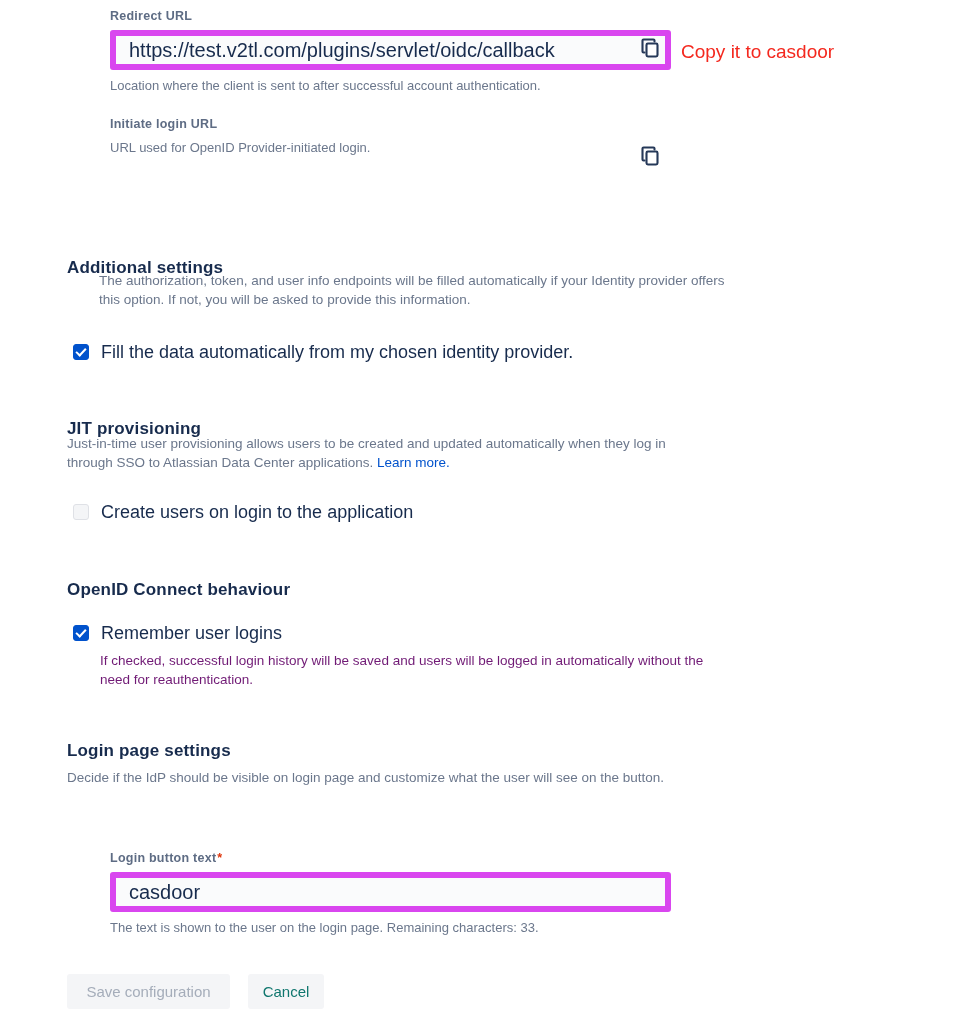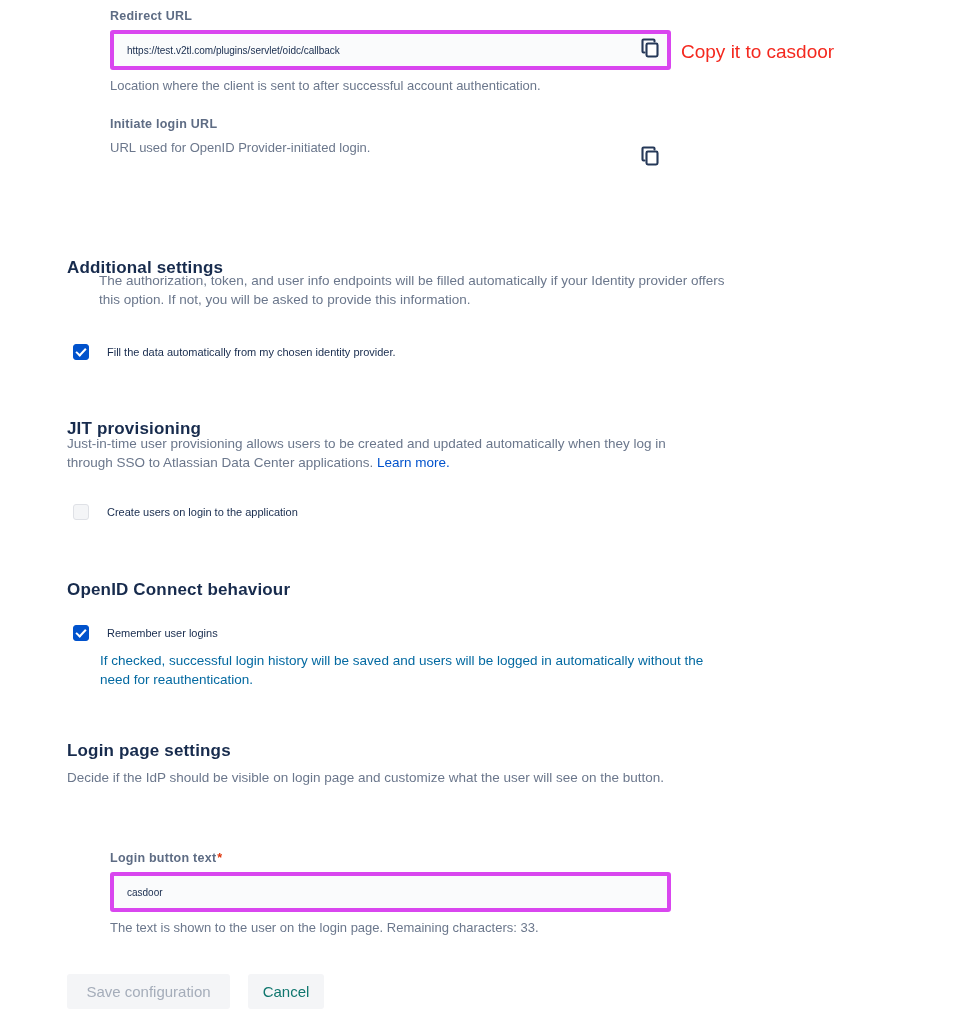--- a/index.html
+++ b/index.html
@@ -40,26 +40,26 @@
   .req-star {
     color: #DE350B;
     font-weight: bold;
     font-size: 12.5px;
     margin-left: 1px;
   }
   .text-input {
     width: 561px;
     height: 40px;
     box-sizing: border-box;
-    border: 4px solid #d946ef;
+    border: 6px solid #d946ef;
     border-radius: 3px;
     background: #FAFBFC;
     padding: 0 13px;
     font-family: "Liberation Sans", sans-serif;
-    font-size: 10px;
+    font-size: 20px;
     color: #172B4D;
     outline: none;
     display: block;
   }
   .helper-text {
     font-size: 13px;
     color: #6B778C;
     line-height: 18px;
     margin-top: 7px;
   }
@@ -136,31 +136,31 @@
     height: 8px;
     border: solid #ffffff;
     border-width: 0 2px 2px 0;
     transform: rotate(43deg);
   }
   .cb.unchecked {
     background: #F4F5F7;
     border: 1px solid #DFE1E6;
   }
   .cb-label {
-    margin-left: 18px;
-    font-size: 11px;
+    margin-left: 12px;
+    font-size: 18px;
     color: #172B4D;
     line-height: 20px;
     white-space: nowrap;
   }
   .cb-sub {
     position: absolute;
     left: 100px;
     font-size: 13.5px;
-    color: #0369a1;
+    color: #701a75;
     line-height: 18.5px;
   }
 
   
   .btn {
     position: absolute;
     height: 35px;
     box-sizing: border-box;
     border: none;
     border-radius: 3px;

